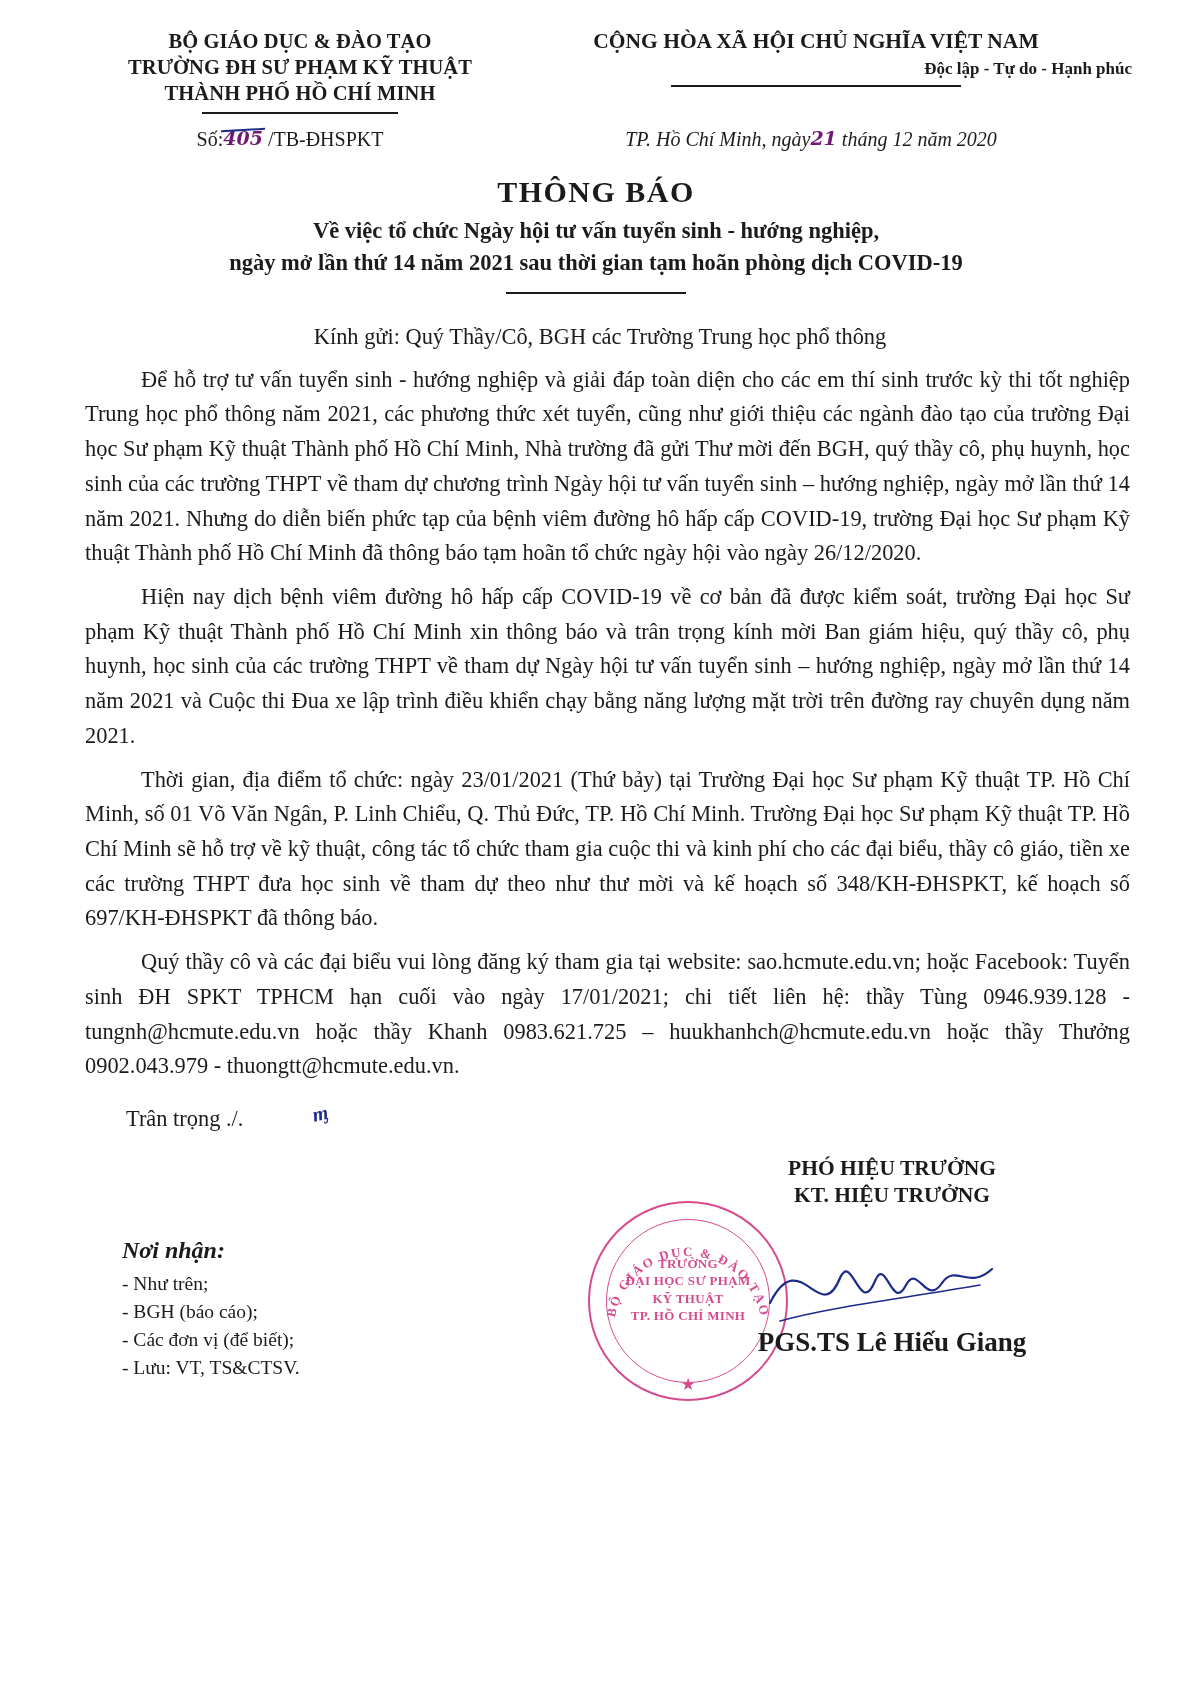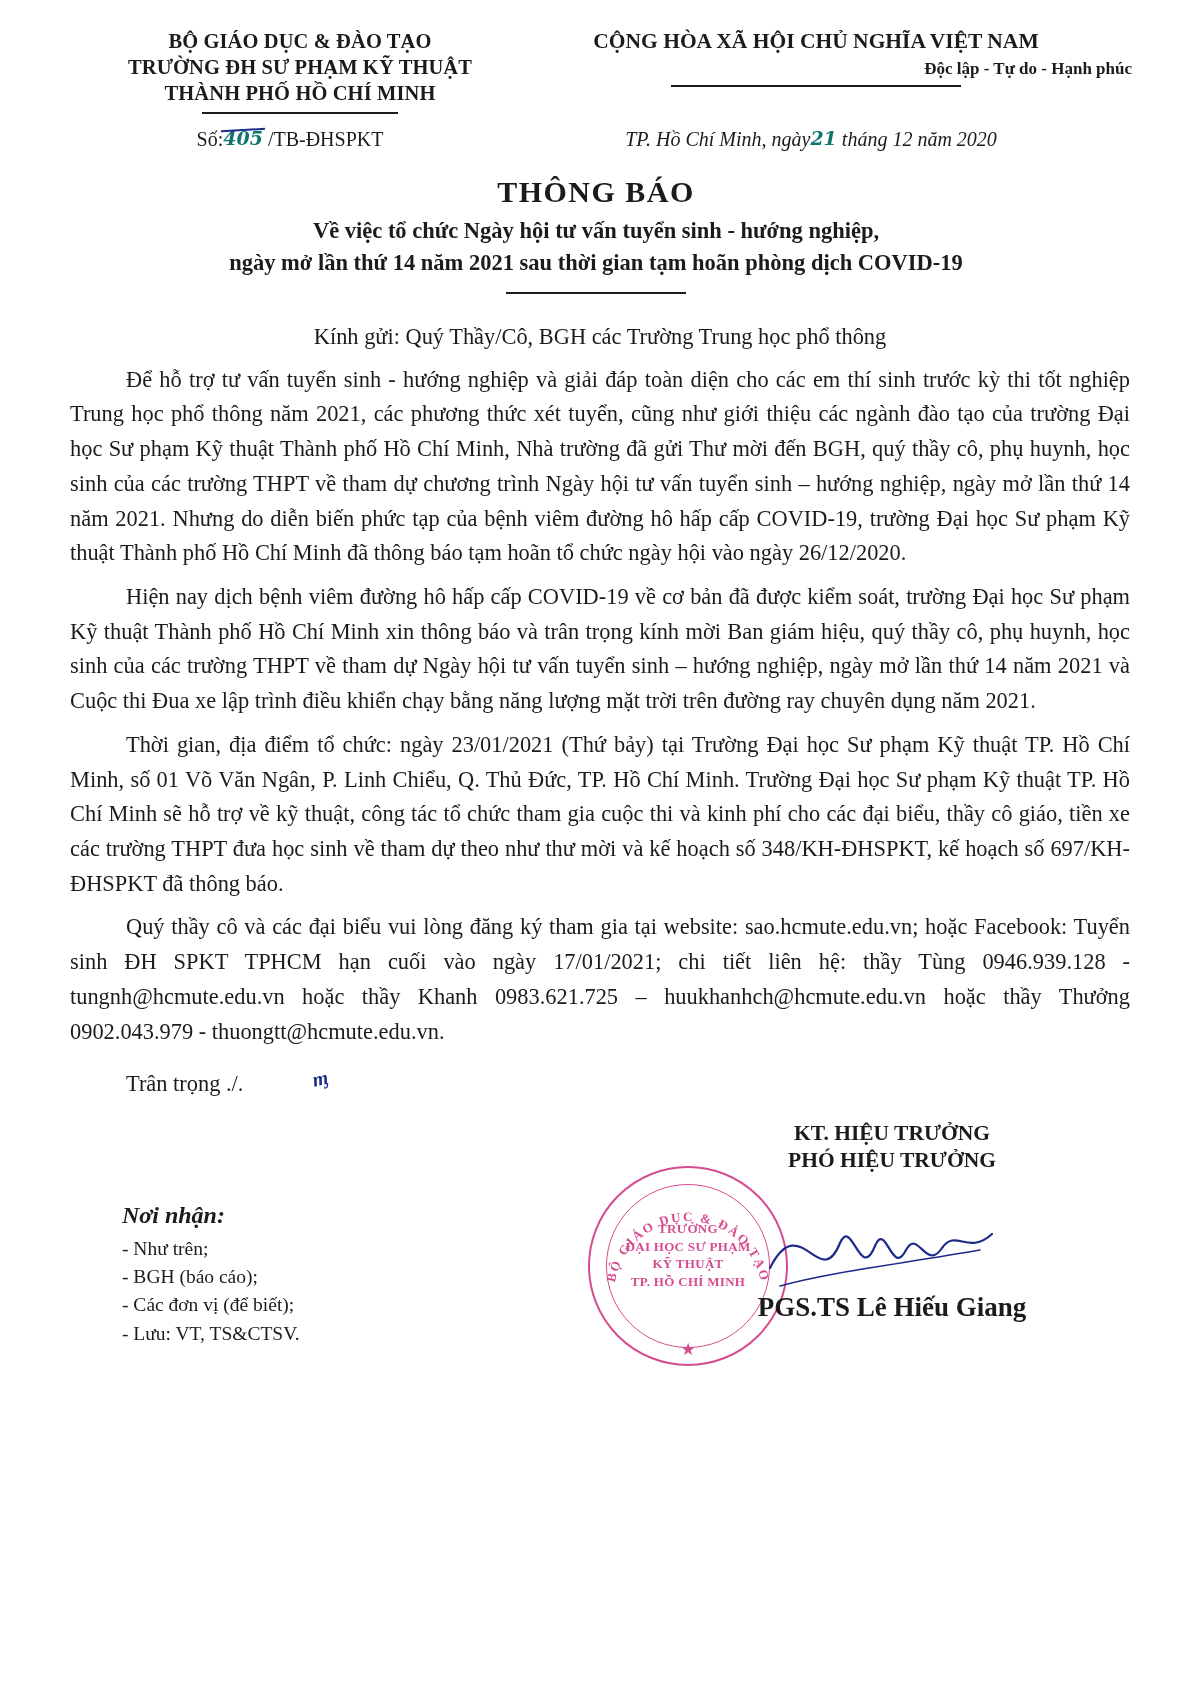--- a/index.html
+++ b/index.html
@@ -92,21 +92,21 @@
   .meta-right {
     flex: 1;
     text-align: center;
     padding-left: 10px;
     font-style: italic;
     box-sizing: border-box;
     white-space: nowrap;
   }
   .handwritten {
     font-family: "DejaVu Serif", serif;
-    color: #0f766e;
+    color: #701a75;
     font-style: italic;
     font-weight: bold;
     font-size: 19px;
     position: relative;
     top: -1px;
   }
   .hw-strike {
     display: inline-block;
     position: relative;
   }
@@ -152,21 +152,21 @@
     font-size: 22.4px;
     line-height: 1.55;
   }
   .addressee {
     text-align: center;
     margin-top: 26px;
     margin-bottom: 8px;
     font-size: 22.4px;
   }
   p.para {
-    margin: 0 0 2px 0;
+    margin: 0 0 2px 15px;
     text-align: justify;
     text-indent: 56px;
     text-justify: inter-word;
   }
   p.para + p.para {
     margin-top: 9px;
   }
   .closing {
     margin-top: 18px;
     text-indent: 56px;
@@ -374,19 +374,19 @@
       </div>
       <div class="stamp-star">★</div>
     </div>
 
     <svg class="signature-scribble" viewBox="0 0 240 120">
       <path d="M10,70 C40,10 60,95 80,45 C92,18 100,85 115,48 C126,22 132,80 146,52 C158,30 166,74 182,50 C196,30 208,58 232,36" fill="none" stroke="#1c2a8a" stroke-width="2.2" stroke-linecap="round"></path>
       <path d="M20,88 C70,74 140,66 220,52" fill="none" stroke="#1c2a8a" stroke-width="1.6" stroke-linecap="round"></path>
     </svg>
 
     <div class="signer">
+      <div class="signer-role">PHÓ HIỆU TRƯỞNG</div>
       <div class="signer-role">KT. HIỆU TRƯỞNG</div>
-      <div class="signer-role">PHÓ HIỆU TRƯỞNG</div>
       <div class="signer-name">PGS.TS Lê Hiếu Giang</div>
     </div>
 
   </div>
 </div>
 
 </body></html>

